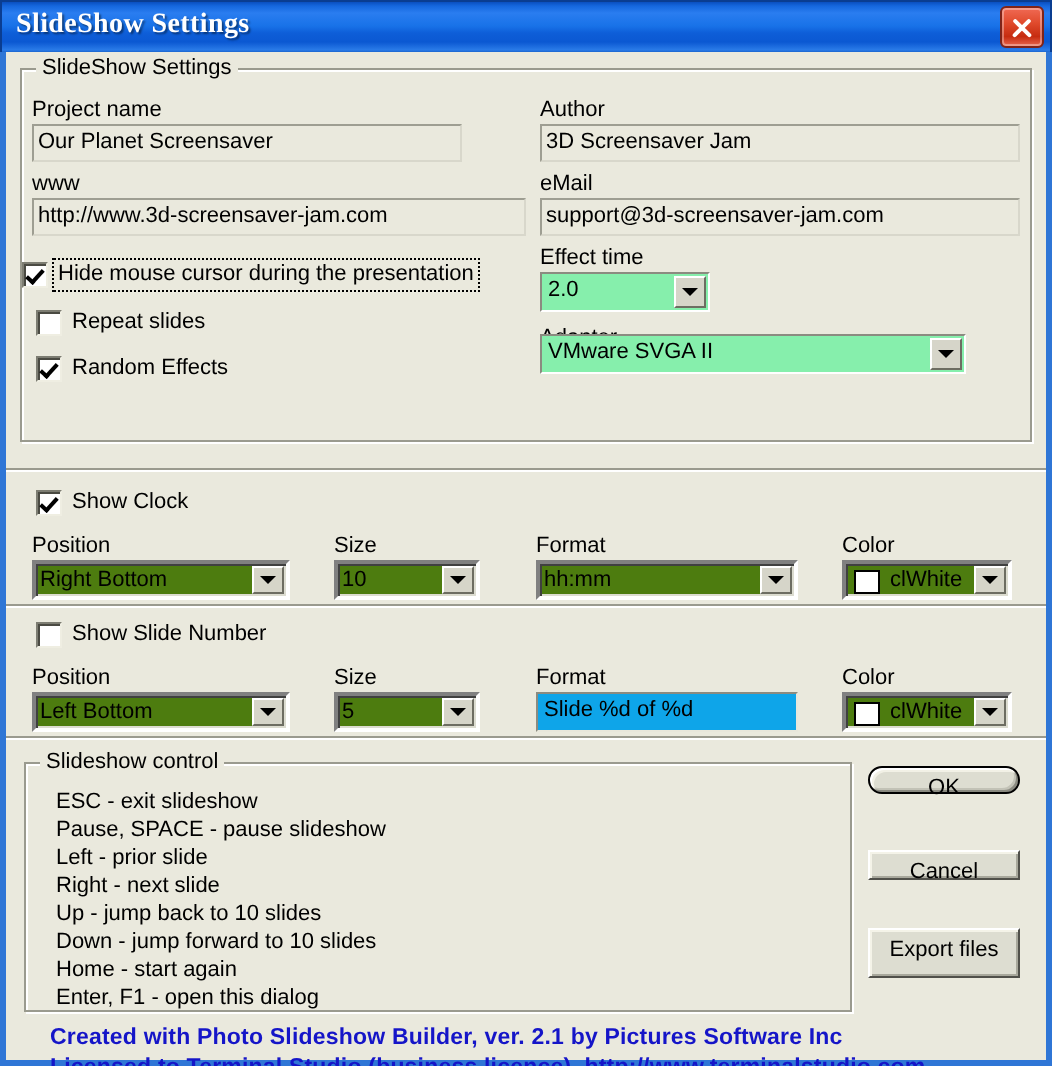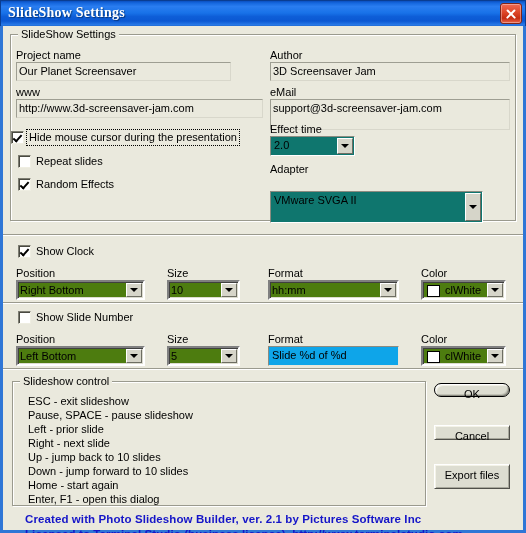--- a/index.html
+++ b/index.html
@@ -214,21 +214,21 @@
     width: 0; height: 0;
     border-left: 4px solid transparent;
     border-right: 4px solid transparent;
     border-top: 4px solid #000000;
   }
 
   
   .combo-flat {
     position: absolute;
     box-sizing: border-box;
-    background: #0f766e;
+    background: #86efac;
     border-top: 1px solid #8b8b80;
     border-left: 1px solid #8b8b80;
     border-right: 1px solid #ffffff;
     border-bottom: 1px solid #ffffff;
     font-size: 11px;
     color: #000000;
     overflow: hidden;
   }
   .combo-flat .combo-text {
     position: absolute;
@@ -394,30 +394,30 @@
 
       <div class="cb" style="left:15px; top:151px; width:160px; height:16px;">
         <span class="box checked"></span>
         <span class="cb-label">Random Effects</span>
       </div>
 
       <div class="lbl" style="left:267px; top:23px;">Author</div>
       <div class="input-flat" style="left:267px; top:36px; width:240px; height:19px;">3D Screensaver Jam</div>
 
       <div class="lbl" style="left:267px; top:60px;">eMail</div>
-      <div class="input-flat" style="left:267px; top:73px; width:240px; height:31px;">support@3d-screensaver-jam.com</div>
+      <div class="input-flat" style="left:267px; top:73px; width:240px; height:19px;">support@3d-screensaver-jam.com</div>
 
       <div class="lbl" style="left:267px; top:97px;">Effect time</div>
       <div class="combo-flat" style="left:267px; top:110px; width:85px; height:20px;">
         <span class="combo-text">2.0</span>
         <span class="combo-btn"></span>
       </div>
 
       <div class="lbl" style="left:267px; top:137px;">Adapter</div>
-      <div class="combo-flat" style="left:267px; top:165px; width:213px; height:32px;">
+      <div class="combo-flat" style="left:267px; top:141px; width:213px; height:20px;">
         <span class="combo-text">VMware SVGA II</span>
         <span class="combo-btn"></span>
       </div>
 
       <div class="panel-sep" style="top:208px;"></div>
 
       <div class="cb" style="left:15px; top:218px; width:140px; height:16px;">
         <span class="box checked"></span>
         <span class="cb-label">Show Clock</span>
       </div>

